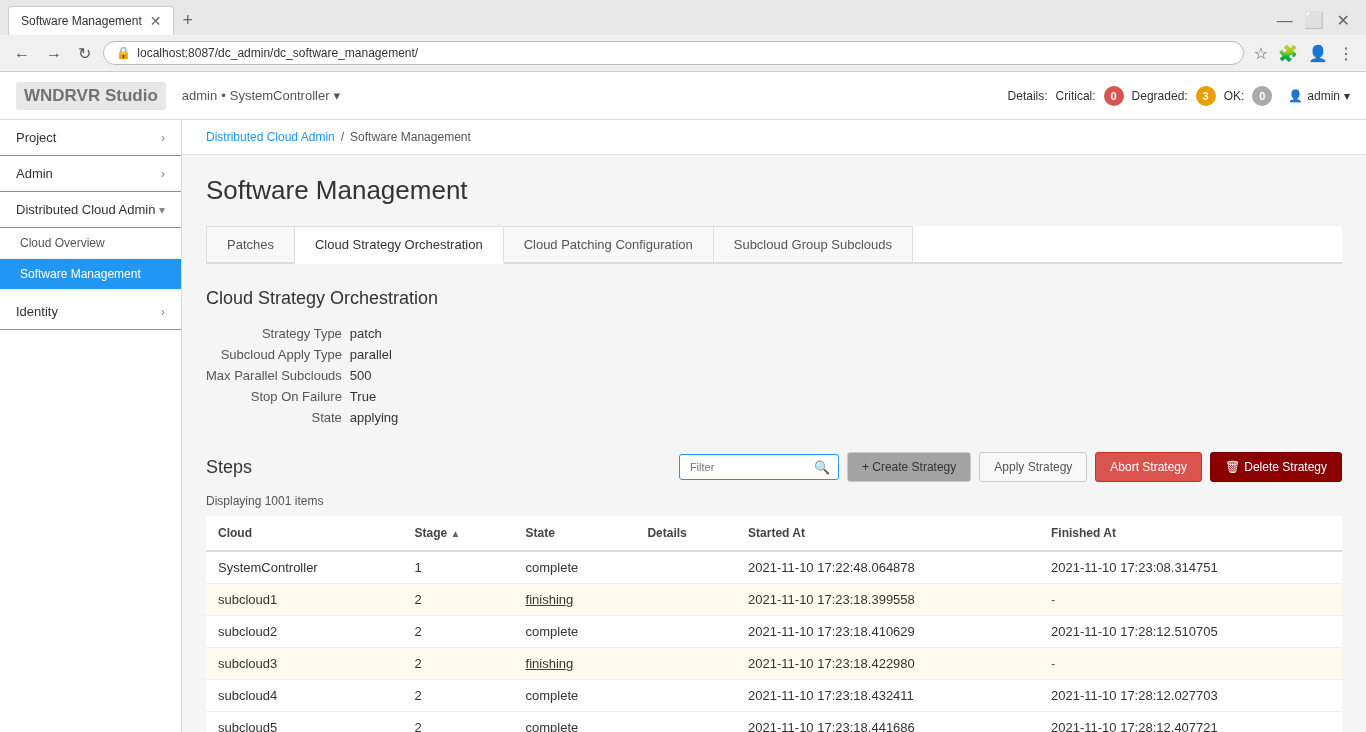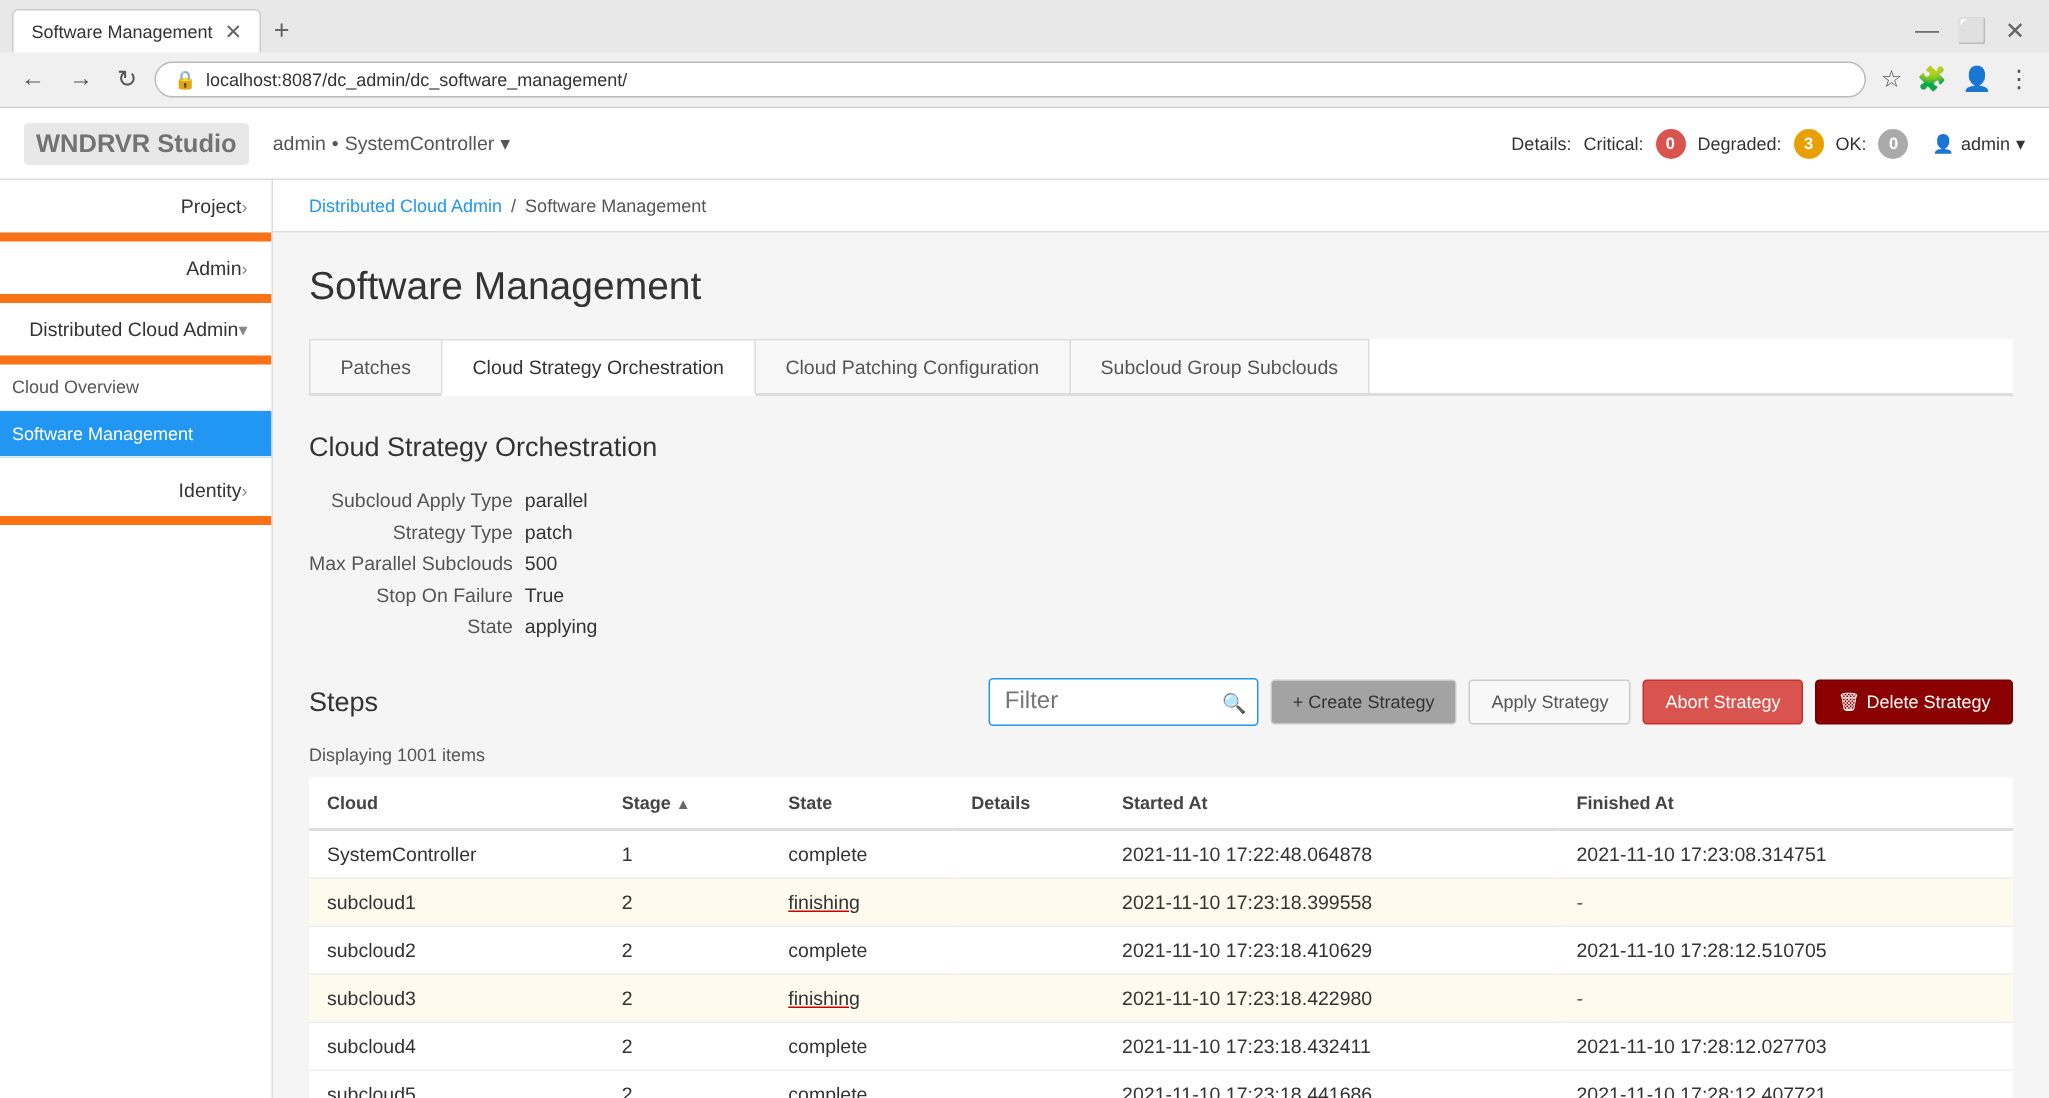--- a/index.html
+++ b/index.html
@@ -174,31 +174,31 @@
     .sidebar {
       width: 182px;
       background: #fff;
       border-right: 1px solid #ddd;
       overflow-y: auto;
       flex-shrink: 0;
     }
     .sidebar-item {
       display: flex;
       align-items: center;
-      justify-content: flex-end;
+      justify-content: space-between;
       padding: 10px 16px;
       cursor: pointer;
       font-size: 13px;
       color: #333;
-      border-bottom: 6px solid #f97316;
+      border-bottom: 1px solid #f97316;
     }
     .sidebar-item .chevron { font-size: 12px; color: #888; }
     .sidebar-subitem {
       display: block;
-      padding: 8px 8px;
+      padding: 8px 20px;
       cursor: pointer;
       font-size: 12px;
       color: #555;
       border-bottom: 1px solid #eee;
     }
 
     
     .main-content {
       flex: 1;
       overflow-y: auto;
@@ -294,22 +294,22 @@
     }
     .filter-input-wrap {
       position: relative;
       display: flex;
       align-items: center;
     }
     .filter-input {
       border: 1px solid #2196F3;
       border-radius: 3px;
       padding: 6px 30px 6px 10px;
-      font-size: 16px;
-      width: 180px;
+      font-size: 11px;
+      width: 160px;
       outline: none;
     }
     .filter-icon {
       position: absolute;
       right: 8px;
       color: #888;
       font-size: 13px;
     }
     .btn {
       padding: 7px 14px;
@@ -486,26 +486,26 @@
         <div class="tab active">Cloud Strategy Orchestration</div>
         <div class="tab">Cloud Patching Configuration</div>
         <div class="tab">Subcloud Group Subclouds</div>
       </div>
 
       <div class="strategy-info">
         <h2 style="font-size:18px;font-weight:400;margin-bottom:14px;">Cloud Strategy Orchestration</h2>
         <table>
           <tbody>
             <tr>
+              <td>Strategy Type</td>
+              <td>patch</td>
+            </tr>
+            <tr>
               <td>Subcloud Apply Type</td>
               <td>parallel</td>
-            </tr>
-            <tr>
-              <td>Strategy Type</td>
-              <td>patch</td>
             </tr>
             <tr>
               <td>Max Parallel Subclouds</td>
               <td>500</td>
             </tr>
             <tr>
               <td>Stop On Failure</td>
               <td>True</td>
             </tr>
             <tr>

